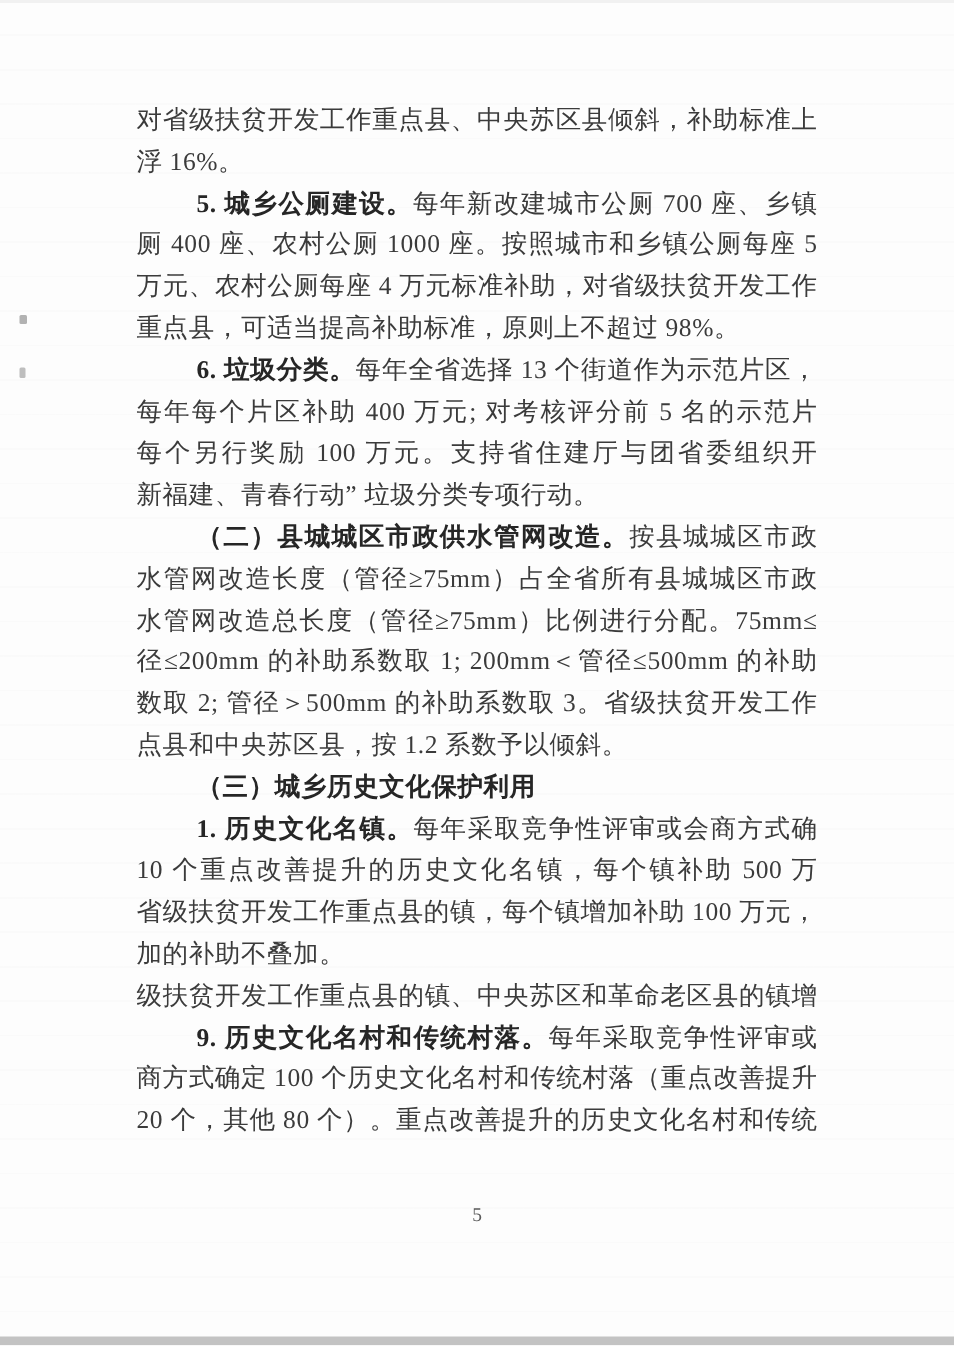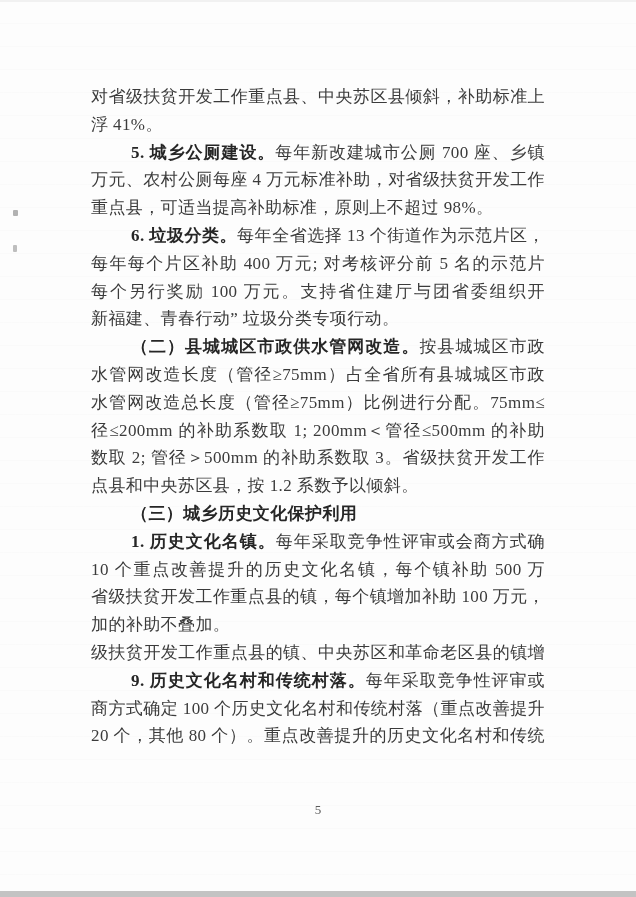--- a/index.html
+++ b/index.html
@@ -39,21 +39,20 @@
     left: 0; bottom: 0;
     width: 636px; height: 6px;
     background: var(--edge-color, #c3c3c3);
   }
   .content {
     position: absolute;
     left: 91px;
     top: 66px;
     width: 454px;
     color: var(--text-color, #3b3b3b);
-    margin-top: 17px;
   }
   .line {
     height: 27.8px;
     line-height: 27.8px;
     font-size: 17px;
     letter-spacing: 0.4px;
     overflow: hidden;
     text-align: left;
   }
   .line.just {
@@ -93,22 +92,23 @@
 <div class="page">
   <div class="scan-texture"></div>
   <div class="top-edge"></div>
 
   <div class="speck speck-1"></div>
   <div class="speck speck-2"></div>
 
   <div class="content">
     <div>
         <div class="line just"><span class="seg">对省级扶贫开发工作重点县、中央苏区县倾斜，补助标准上</span></div>
-        <div class="line"><span class="seg">浮 41%。</span></div>
+        <div class="line"><span class="seg">浮 16%。</span></div>
         <div class="line indent just"><span class="seg bold">5. 城乡公厕建设。</span><span class="seg">每年新改建城市公厕 700 座、乡镇公</span></div>
+        <div class="line just"><span class="seg">厕 400 座、农村公厕 1000 座。按照城市和乡镇公厕每座 5</span></div>
         <div class="line just"><span class="seg">万元、农村公厕每座 4 万元标准补助，对省级扶贫开发工作</span></div>
         <div class="line"><span class="seg">重点县，可适当提高补助标准，原则上不超过 98%。</span></div>
         <div class="line indent just"><span class="seg bold">6. 垃圾分类。</span><span class="seg">每年全省选择 13 个街道作为示范片区，</span></div>
         <div class="line just"><span class="seg">每年每个片区补助 400 万元; 对考核评分前 5 名的示范片区，</span></div>
         <div class="line just"><span class="seg">每个另行奖励 100 万元。支持省住建厅与团省委组织开展“清</span></div>
         <div class="line"><span class="seg">新福建、青春行动” 垃圾分类专项行动。</span></div>
         <div class="line indent just"><span class="seg bold">（二）县城城区市政供水管网改造。</span><span class="seg">按县城城区市政供</span></div>
         <div class="line just"><span class="seg">水管网改造长度（管径≥75mm）占全省所有县城城区市政供</span></div>
         <div class="line just"><span class="seg">水管网改造总长度（管径≥75mm）比例进行分配。75mm≤管</span></div>
         <div class="line just"><span class="seg">径≤200mm 的补助系数取 1; 200mm＜管径≤500mm 的补助系</span></div>

